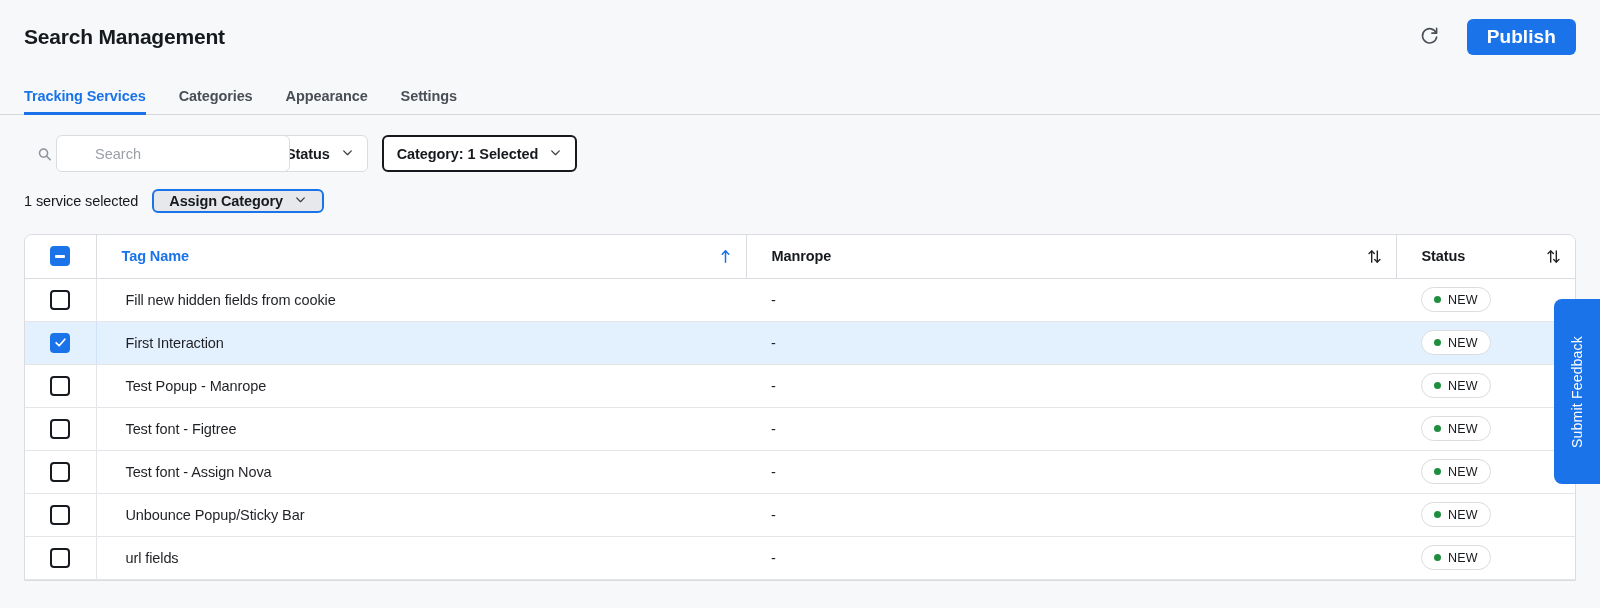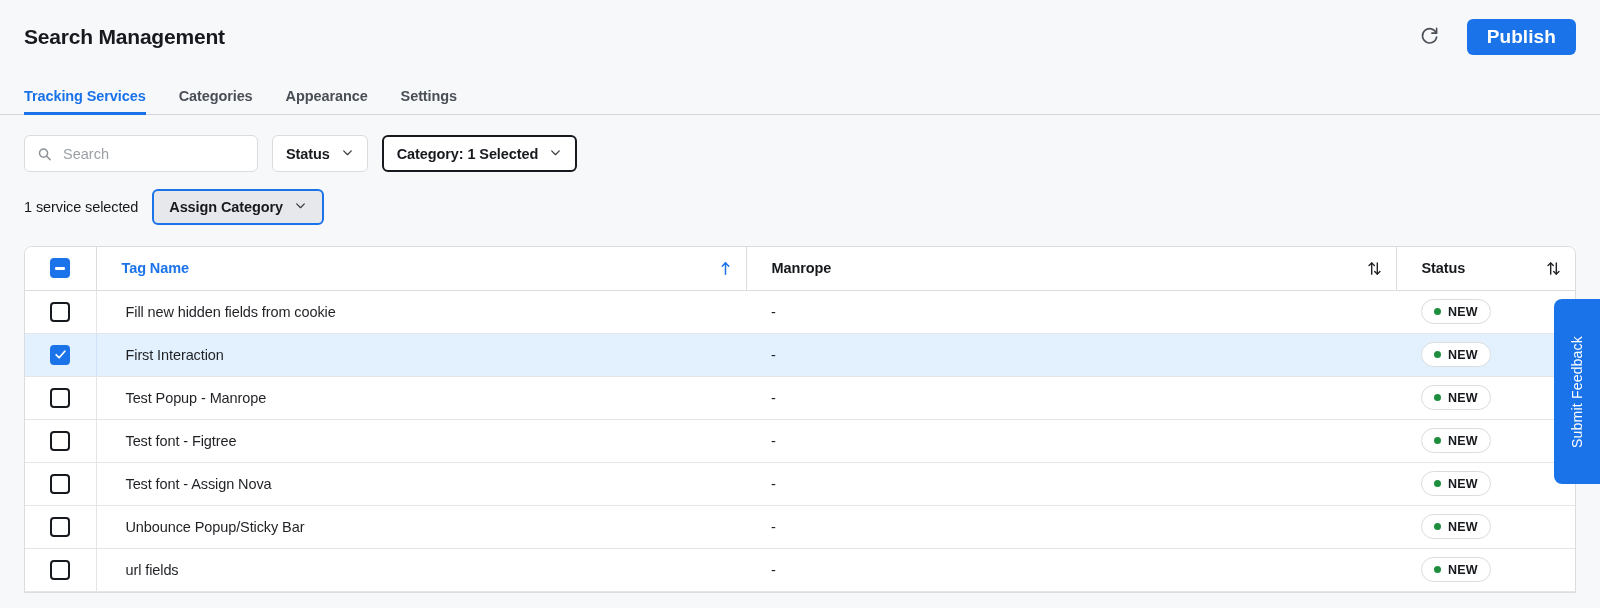--- a/index.html
+++ b/index.html
@@ -121,20 +121,21 @@
     width: 100%;
     height: 100%;
     border: 1px solid #dadce0;
     border-radius: 6px;
     background: #ffffff;
     padding: 0 10px 0 38px;
     font-family: "Liberation Sans", sans-serif;
     font-size: 14.5px;
     color: #1a1a1a;
     outline: none;
+    margin-left: 32px;
   }
   .search-input::placeholder { color: #9aa0a6; }
 
   .filter-btn {
     height: 37px;
     border-radius: 6px;
     background: #ffffff;
     border: 1px solid #dadce0;
     font-family: "Liberation Sans", sans-serif;
     font-size: 14.5px;
@@ -155,21 +156,21 @@
     display: flex;
     align-items: center;
     gap: 14px;
   }
   .selection-count {
     font-size: 14.5px;
     color: #16191d;
     letter-spacing: -0.1px;
   }
   .assign-btn {
-    height: 36px;
+    height: 24px;
     border-radius: 6px;
     background: #e6e8eb;
     border: 2px solid #1a73e8;
     font-family: "Liberation Sans", sans-serif;
     font-size: 14.5px;
     font-weight: bold;
     color: #16191d;
     padding: 0 15px;
     display: flex;
     align-items: center;
@@ -273,21 +274,21 @@
   .badge {
     display: inline-flex;
     align-items: center;
     gap: 7px;
     height: 25px;
     padding: 0 12px;
     border: 1px solid #dadce0;
     border-radius: 13px;
     background: #ffffff;
     font-size: 12.5px;
-    font-weight: bold;
+    font-weight: normal;
     color: #16191d;
     letter-spacing: 0.2px;
   }
   .badge .dot {
     width: 7px;
     height: 7px;
     border-radius: 50%;
     background: #1e8e3e;
   }
 

